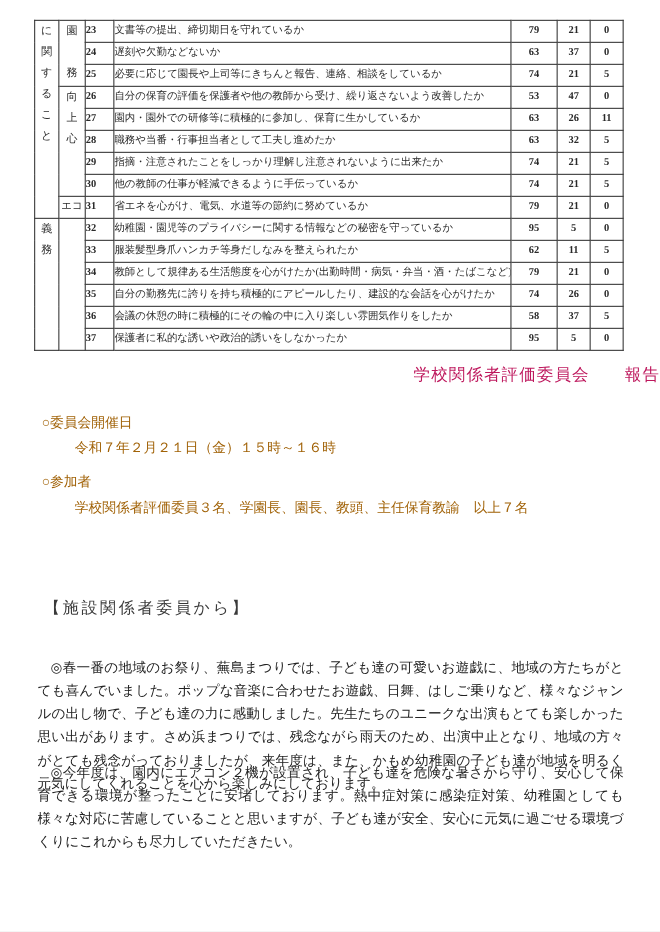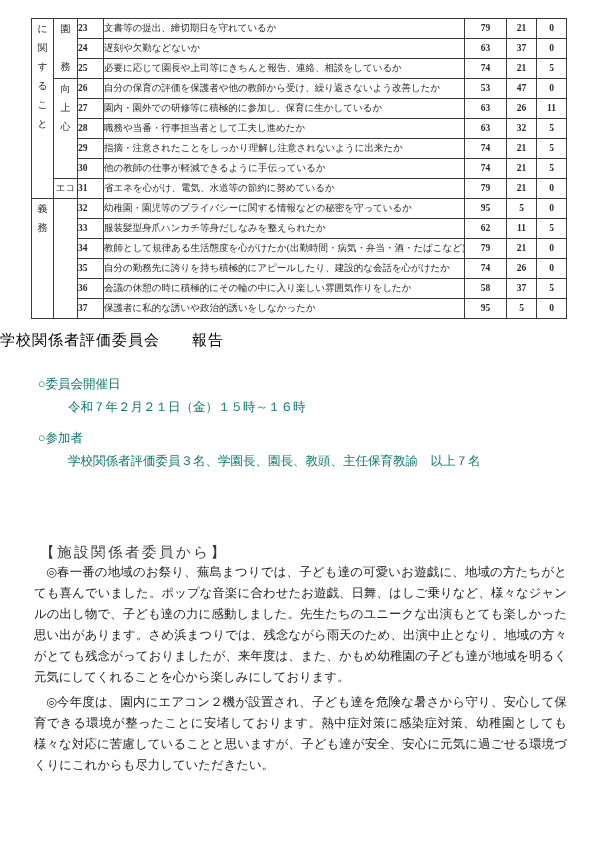--- a/index.html
+++ b/index.html
@@ -37,39 +37,39 @@
     height:19px;width:100%;
     font-size:10px;color:#2a2a2a;
   }
   td.cat-h{text-align:center;font-size:8px;letter-spacing:0;}
   td.no{text-align:left;font-weight:600;font-size:10px;}
   td.q{padding-left:4px;}
   td.v{text-align:center;font-weight:600;font-size:10.5px;}
   
   .title{
     position:absolute;top:331px;left:0;width:100%;
-    text-align:left;
-    font-size:15px;letter-spacing:1px;color:#000000;
-  }
-  .line{position:absolute;font-size:12.5px;color:#0f766e;white-space:nowrap;}
+    text-align:right;
+    font-size:15px;letter-spacing:1px;color:#be185d;
+  }
+  .line{position:absolute;font-size:12.5px;color:#a16207;white-space:nowrap;}
   .l-label{left:38px;}
   .l-indent{left:68px;}
   .section-heading{
     position:absolute;top:543px;left:40px;
     font-family:Liberation Serif, serif;
     font-size:14.5px;font-weight:500;letter-spacing:2.5px;color:#3a3a3a;
     white-space:nowrap;
   }
   .para{
     position:absolute;left:34px;width:533px;
     font-size:12.4px;line-height:21px;color:#222;
     text-align:justify;text-indent:12px;
     margin:0;
   }
-  .para1{top:562px;}
+  .para1{top:597px;}
   .para2{top:692px;}
 </style>
 </head>
 <body>
 
 <div class="page">
 
   <table class="eval">
     <colgroup>
       <col style="width:22px">

